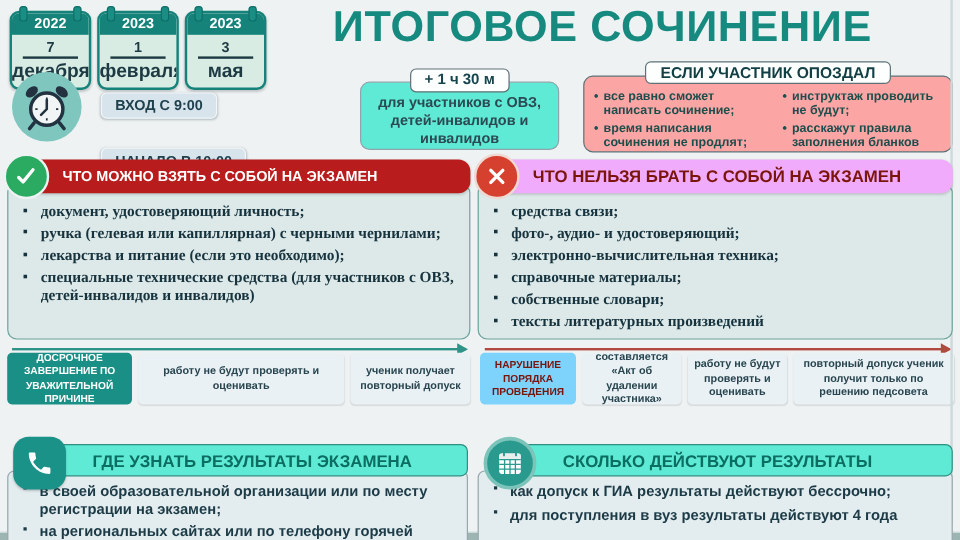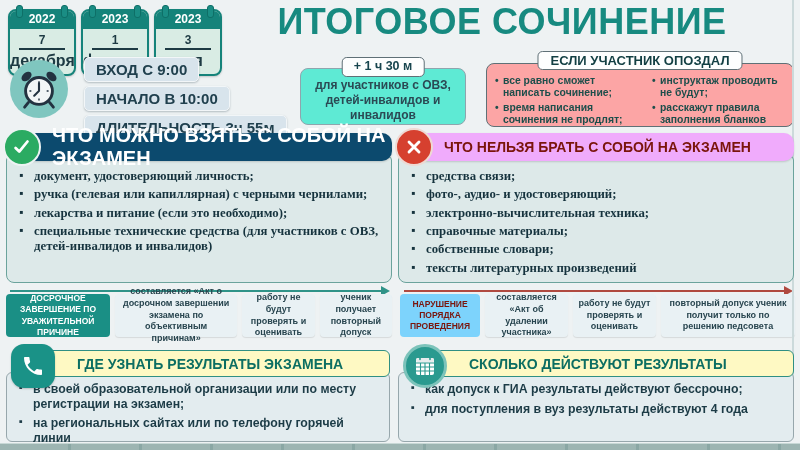--- a/index.html
+++ b/index.html
@@ -16,37 +16,37 @@
   .cal-day { text-align:center; padding-top:2px; line-height:1; }
   .cal-day span { display:inline-block; min-width:46px; border-bottom:2px solid #1d3a43; font-size:12px; color:#1d3a43; padding-bottom:2px; }
   .cal-month { text-align:center; font-size:16px; color:#1d3a43; padding:2px 0 4px; }
 
   
   .main-title { position:absolute; left:226px; top:1px; width:552px; text-align:center; font-size:36px; color:#178a80; letter-spacing:.5px; }
 
   
   .clock-wrap { position:absolute; left:10px; top:60px; width:58px; height:58px; border-radius:50%; background:#7fc6bf; display:flex; align-items:center; justify-content:center; }
   .sched { position:absolute; left:84px; top:57px; display:flex; flex-direction:column; gap:4px; align-items:flex-start; }
-  .sched-badge { background:#d8e4ec; border:1px solid #f2f6f8; box-shadow:0 1px 2px rgba(90,110,120,.4); border-radius:5px; padding:3px 11px; font-size:15px; color:#20404e; white-space:nowrap; }
+  .sched-badge { background:#d8e4ec; border:1px solid #f2f6f8; box-shadow:0 1px 2px rgba(90,110,120,.4); border-radius:5px; padding:3px 11px; font-size:12px; color:#20404e; white-space:nowrap;margin-top:20px; }
 
   
   .extra-box { position:absolute; left:300px; top:68px; width:166px; height:57px; background:#5eead4; border:1.5px solid #8fa5ad; border-radius:8px; display:flex; align-items:center; justify-content:center; text-align:center; font-size:12px; color:#2b4a54; line-height:1.25; padding:12px 8px 4px; }
   .extra-badge { position:absolute; left:50%; top:-12px; transform:translateX(-50%); background:#fdfefe; border:1.5px solid #5f7076; border-radius:5px; padding:1px 11px; font-size:12.5px; color:#17454e; white-space:nowrap; z-index:3; }
   .late-box { position:absolute; left:486px; top:63px; width:308px; height:64px; background:#fca5a5; border:1.5px solid #5f7076; border-radius:8px; display:flex; gap:22px; padding:11px 6px 2px 8px; }
   .late-badge { position:absolute; left:50%; top:-13px; transform:translateX(-50%); background:#fdfefe; border:1.5px solid #5f7076; border-radius:5px; padding:1px 12px; font-size:13px; color:#123f43; white-space:nowrap; z-index:3; }
   .late-col { flex:1; }
   .late-col .li { position:relative; padding-left:8px; font-size:10.4px; line-height:1.18; color:#1d4e4b; margin-bottom:2px; }
   .late-col .li::before { content:"•"; position:absolute; left:0; top:0; }
 
   
   .section { position:absolute; top:133px; }
   #allowed { left:6px; width:386px; }
   #forbidden { left:398px; width:396px; }
   .sec-head { position:relative; height:28px; border-radius:10px; display:flex; align-items:center; padding-left:46px; z-index:2; box-shadow:0 1px 2px rgba(0,0,0,.15); }
-  #allowed .sec-head { background:#0c4a6e; color:#fff; font-size:20px; }
+  #allowed .sec-head { background:#b91c1c; color:#fff; font-size:12px; }
   #forbidden .sec-head { background:#f0abfc; color:#7a150c; font-size:14px; }
   .sec-icon { position:absolute; left:-3px; top:-5px; width:38px; height:38px; border-radius:50%; display:flex; align-items:center; justify-content:center; z-index:3; }
   #allowed .sec-icon { background:#2bab62; border:2.5px solid #edf3f3; }
   #forbidden .sec-icon { background:#d6402f; border:2.5px solid #eed9d3; }
   .sec-body { margin-top:-5px; padding:12px 8px 4px 12px; background:#dde9e9; border:1.2px solid #6ba39c; border-radius:4px 4px 8px 8px; height:127px; z-index:1; position:relative; }
   .sec-body .li { position:relative; padding-left:15px; font-size:12.8px; color:#16333e; line-height:1.2; margin-bottom:3px;font-family:Liberation Serif, serif; }
   .sec-body .li::before { content:"▪"; position:absolute; left:0; top:-1px; font-size:12px; }
 
   
   .flow { position:absolute; top:288px; height:52px; }
@@ -63,21 +63,21 @@
   #flow-right .flow-label { background:#7dd3fc; color:#7a150c; flex:0 0 80px; }
   .flow-steps { display:flex; gap:5px; flex:1; }
   .flow-steps .flow-box { background:#e9f1f4; border-radius:4px; box-shadow:0 1px 1px rgba(0,0,0,.1); flex:1; display:flex; align-items:center; justify-content:center; text-align:center; font-size:9px; color:#28454f; line-height:1.3; padding:2px 5px; }
   #flow-left .flow-steps .flow-box:first-child { flex:1.8; }
   #flow-right .flow-steps .flow-box:last-child { flex:1.7; }
 
   
   .bsec { position:absolute; top:350px; }
   #where { left:6px; width:384px; }
   #validity { left:398px; width:396px; }
-  .b-head { position:relative; margin-left:30px; height:27px; background:#fef9c3; border:1.5px solid #2f8f83; border-radius:6px; display:flex; align-items:center; padding-left:40px; font-size:14px; color:#0c6e62; z-index:2; }
+  .b-head { position:relative; margin-left:30px; height:27px; background:#5eead4; border:1.5px solid #2f8f83; border-radius:6px; display:flex; align-items:center; padding-left:40px; font-size:14px; color:#0c6e62; z-index:2;margin-top:20px; }
   .b-icon { position:absolute; left:-26px; top:-7px; width:44px; height:44px; z-index:3; display:flex; align-items:center; justify-content:center; }
   #where .b-icon { background:#1a9287; border-radius:13px; box-shadow:0 1px 2px rgba(0,0,0,.2); }
   #validity .b-icon { background:#2a9a8f; border:3px solid #7cc3ba; border-radius:50%; }
   .b-body { margin-top:-5px; border:1.5px solid #97a7ac; background:#e3ecef; border-radius:6px; padding:9px 10px 2px 10px; height:70px; position:relative; z-index:1; }
   .b-body .li { position:relative; padding-left:16px; font-size:12.3px; color:#1c3b46; line-height:1.18; margin-bottom:5px; }
   .b-body .li::before { content:"▪"; position:absolute; left:2px; top:-1px; font-size:11px; }
 
   
   .bottom-strip { position:absolute; left:0; right:0; bottom:0; height:7px; background:repeating-linear-gradient(90deg,#9db5b2 0 68px,#8aa7a4 68px 71px); border-top:1px solid #c8d8d6; }
   .frame-right { position:absolute; top:0; right:6px; width:2px; height:436px; background:#ccdadb; }
@@ -185,21 +185,20 @@
       <div class="li">собственные словари;</div>
       <div class="li">тексты литературных произведений</div>
     </div>
 </div>
 
 <div class="flow" id="flow-left">
   <div class="flow-arrow"></div>
   <div class="flow-row">
     <div class="flow-label">ДОСРОЧНОЕ ЗАВЕРШЕНИЕ ПО УВАЖИТЕЛЬНОЙ ПРИЧИНЕ</div>
     <div class="flow-steps">
-        <div class="flow-box">составляется «Акт о досрочном завершении экзамена по объективным причинам»</div>
         <div class="flow-box">работу не будут проверять и оценивать</div>
         <div class="flow-box">ученик получает повторный допуск</div>
       </div>
   </div>
 </div>
 
 <div class="flow" id="flow-right">
   <div class="flow-arrow"></div>
   <div class="flow-row">
     <div class="flow-label">НАРУШЕНИЕ ПОРЯДКА ПРОВЕДЕНИЯ</div>

